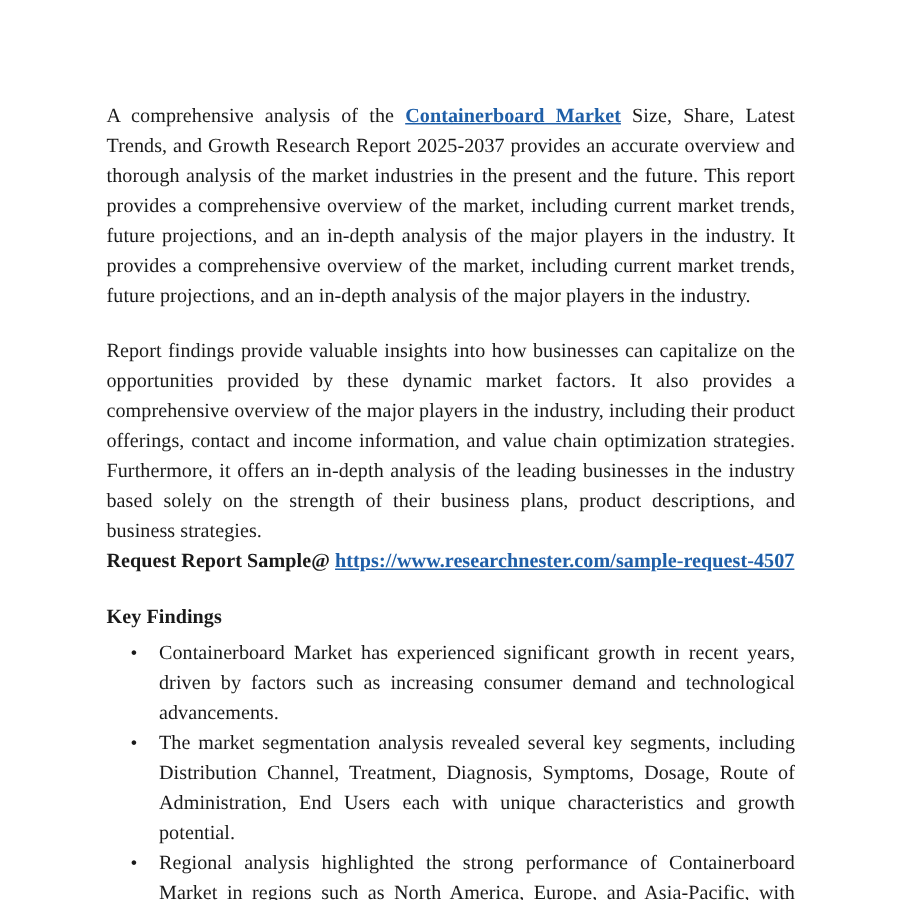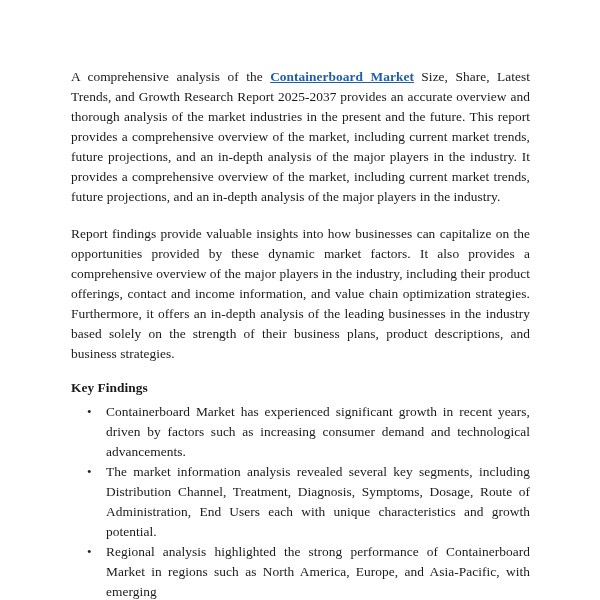--- a/index.html
+++ b/index.html
@@ -23,21 +23,21 @@
       font-family: "Liberation Serif", "DejaVu Serif", serif;
       font-size: 13.4px;
       line-height: 20px;
       letter-spacing: 0.05px;
     }
     p {
       margin: 0;
       text-align: justify;
     }
     .para1 { margin-bottom: 17px; }
-    .para2 { margin-bottom: 14px; }
+    .para2 { }
     .request {
       font-weight: bold;
       text-align: justify;
       text-align-last: auto;
       margin-bottom: 17px;
     }
     a.link {
       color: #1f5fa8;
       text-decoration: underline;
       font-weight: bold;
@@ -66,31 +66,32 @@
   </style>
 </head>
 <body>
 
 <div class="page">
 
   <p class="para1"><span>A comprehensive analysis of the </span><a class="link" href="#">Containerboard Market</a><span> Size, Share, Latest Trends, and Growth Research Report 2025-2037 provides an accurate overview and thorough analysis of the market industries in the present and the future. This report provides a comprehensive overview of the market, including current market trends, future projections, and an in-depth analysis of the major players in the industry. It provides a comprehensive overview of the market, including current market trends, future projections, and an in-depth analysis of the major players in the industry.</span></p>
 
   <p class="para2">Report findings provide valuable insights into how businesses can capitalize on the opportunities provided by these dynamic market factors. It also provides a comprehensive overview of the major players in the industry, including their product offerings, contact and income information, and value chain optimization strategies. Furthermore, it offers an in-depth analysis of the leading businesses in the industry based solely on the strength of their business plans, product descriptions, and business strategies.</p>
 
+  <p class="request"><span>Request Report Sample@</span> <a class="link" href="#">https://www.researchnester.com/sample-request-4507</a></p>
 
   <p class="heading">Key Findings</p>
 
   <ul class="findings">
     <li>
       <span class="bullet">•</span>
       <span>Containerboard Market has experienced significant growth in recent years, driven by factors such as increasing consumer demand and technological advancements.</span>
     </li>
     <li>
       <span class="bullet">•</span>
-      <span>The market information analysis revealed several key segments, including Distribution Channel, Treatment, Diagnosis, Symptoms, Dosage, Route of Administration, End Users each with unique characteristics and growth potential.</span>
+      <span>The market segmentation analysis revealed several key segments, including Distribution Channel, Treatment, Diagnosis, Symptoms, Dosage, Route of Administration, End Users each with unique characteristics and growth potential.</span>
     </li>
     <li>
       <span class="bullet">•</span>
       <span>Regional analysis highlighted the strong performance of Containerboard Market in regions such as North America, Europe, and Asia-Pacific, with emerging</span>
     </li>
   </ul>
 
 </div>
 
 </body></html>

